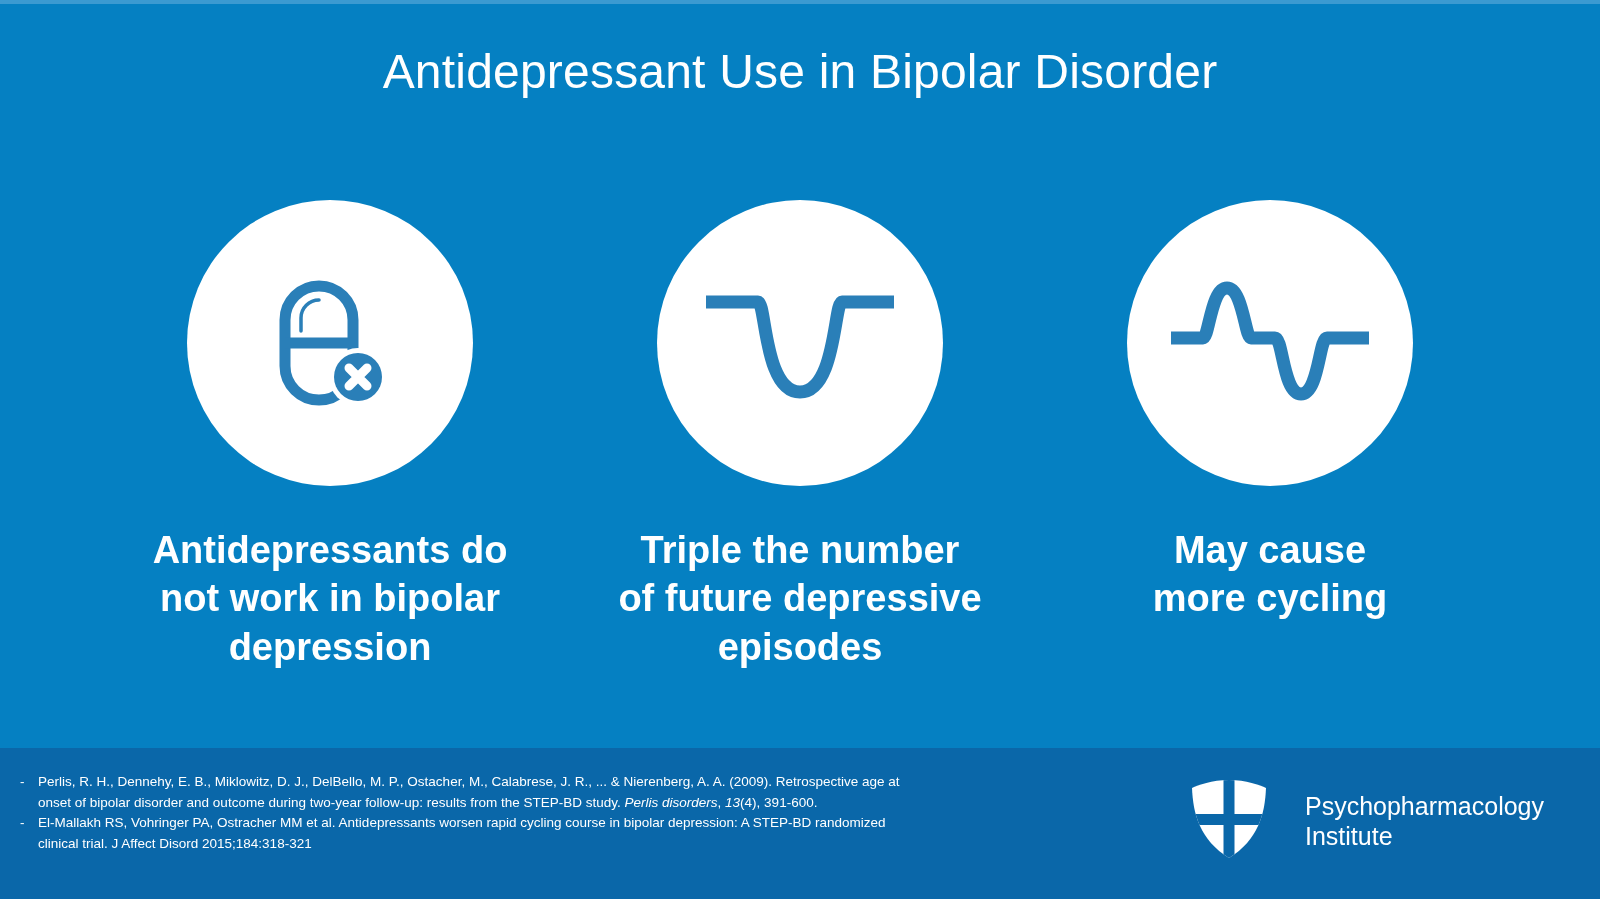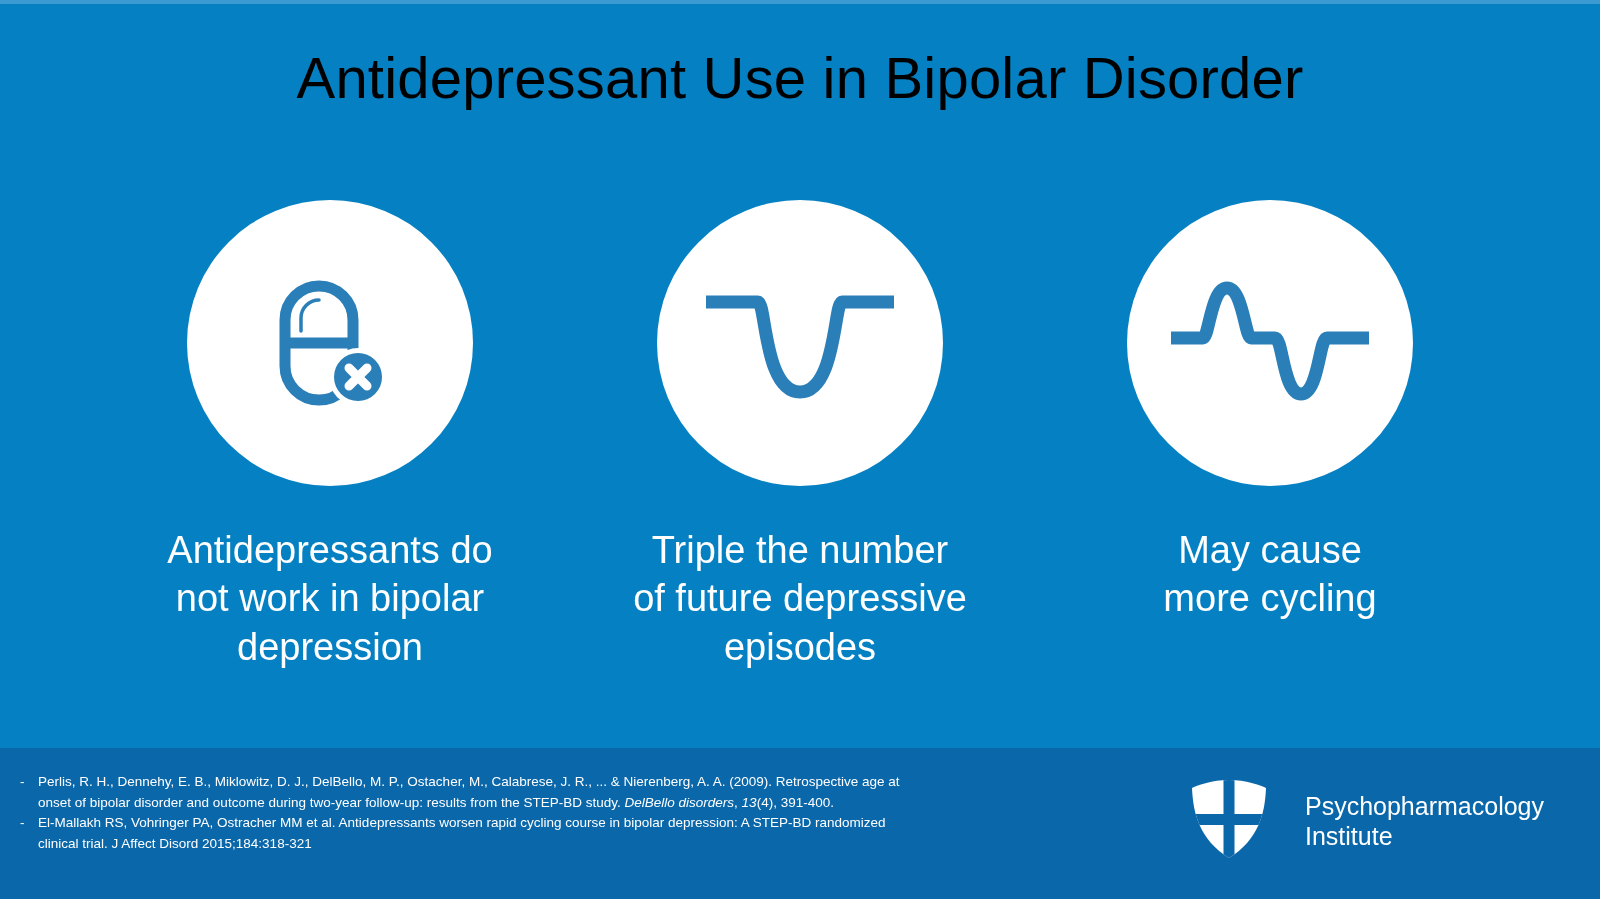--- a/index.html
+++ b/index.html
@@ -14,22 +14,22 @@
     background:#0580c2;
   }
   
   #top-rule {
     position:absolute; left:0; top:0; width:1600px; height:4px;
     background:#3b9ad1;
   }
   #title {
     position:absolute; left:0; top:46px; width:1600px;
     text-align:center;
-    color:#000000;
-    font-size:58px;
+    color:#ffffff;
+    font-size:48px;
     font-weight:400;
     letter-spacing:0.2px;
     line-height:1.1;
     white-space:nowrap;
   }
   #columns {
     position:absolute; left:0; top:200px; width:1600px; height:480px;
     display:flex;
     justify-content:center;
     align-items:flex-start;
@@ -48,21 +48,21 @@
     align-items:center;
     justify-content:center;
     flex:0 0 auto;
   }
   .circle svg { display:block; }
   .caption {
     margin-top:40px;
     text-align:center;
     color:#ffffff;
     font-size:38px;
-    font-weight:400;
+    font-weight:700;
     line-height:1.27;
     white-space:pre-line;
     width:440px;
   }
   #footer {
     position:absolute; left:0; top:748px; width:1600px; height:151px;
     background:#0a67a9;
   }
   #refs {
     position:absolute; left:14px; top:24px; width:900px;
@@ -161,21 +161,21 @@
 
   </div>
 
   <div id="footer">
 
     <div id="refs">
 
       <div class="ref">
         <span class="ref-bullet">-</span>
         <span class="ref-text">
-          <span>Perlis, R. H., Dennehy, E. B., Miklowitz, D. J., DelBello, M. P., Ostacher, M., Calabrese, J. R., ... &amp; Nierenberg, A. A. (2009). Retrospective age at onset of bipolar disorder and outcome during two-year follow-up: results from the STEP-BD study. </span><i>DelBello disorders</i><span>, </span><i>13</i><span>(4), 391-400.</span>
+          <span>Perlis, R. H., Dennehy, E. B., Miklowitz, D. J., DelBello, M. P., Ostacher, M., Calabrese, J. R., ... &amp; Nierenberg, A. A. (2009). Retrospective age at onset of bipolar disorder and outcome during two-year follow-up: results from the STEP-BD study. </span><i>Perlis disorders</i><span>, </span><i>13</i><span>(4), 391-600.</span>
         </span>
       </div>
 
       <div class="ref">
         <span class="ref-bullet">-</span>
         <span class="ref-text">
           <span>El-Mallakh RS, Vohringer PA, Ostracher MM et al.  Antidepressants worsen rapid cycling course in bipolar depression: A STEP-BD randomized clinical trial.  J Affect Disord 2015;184:318-321</span>
         </span>
       </div>
 

